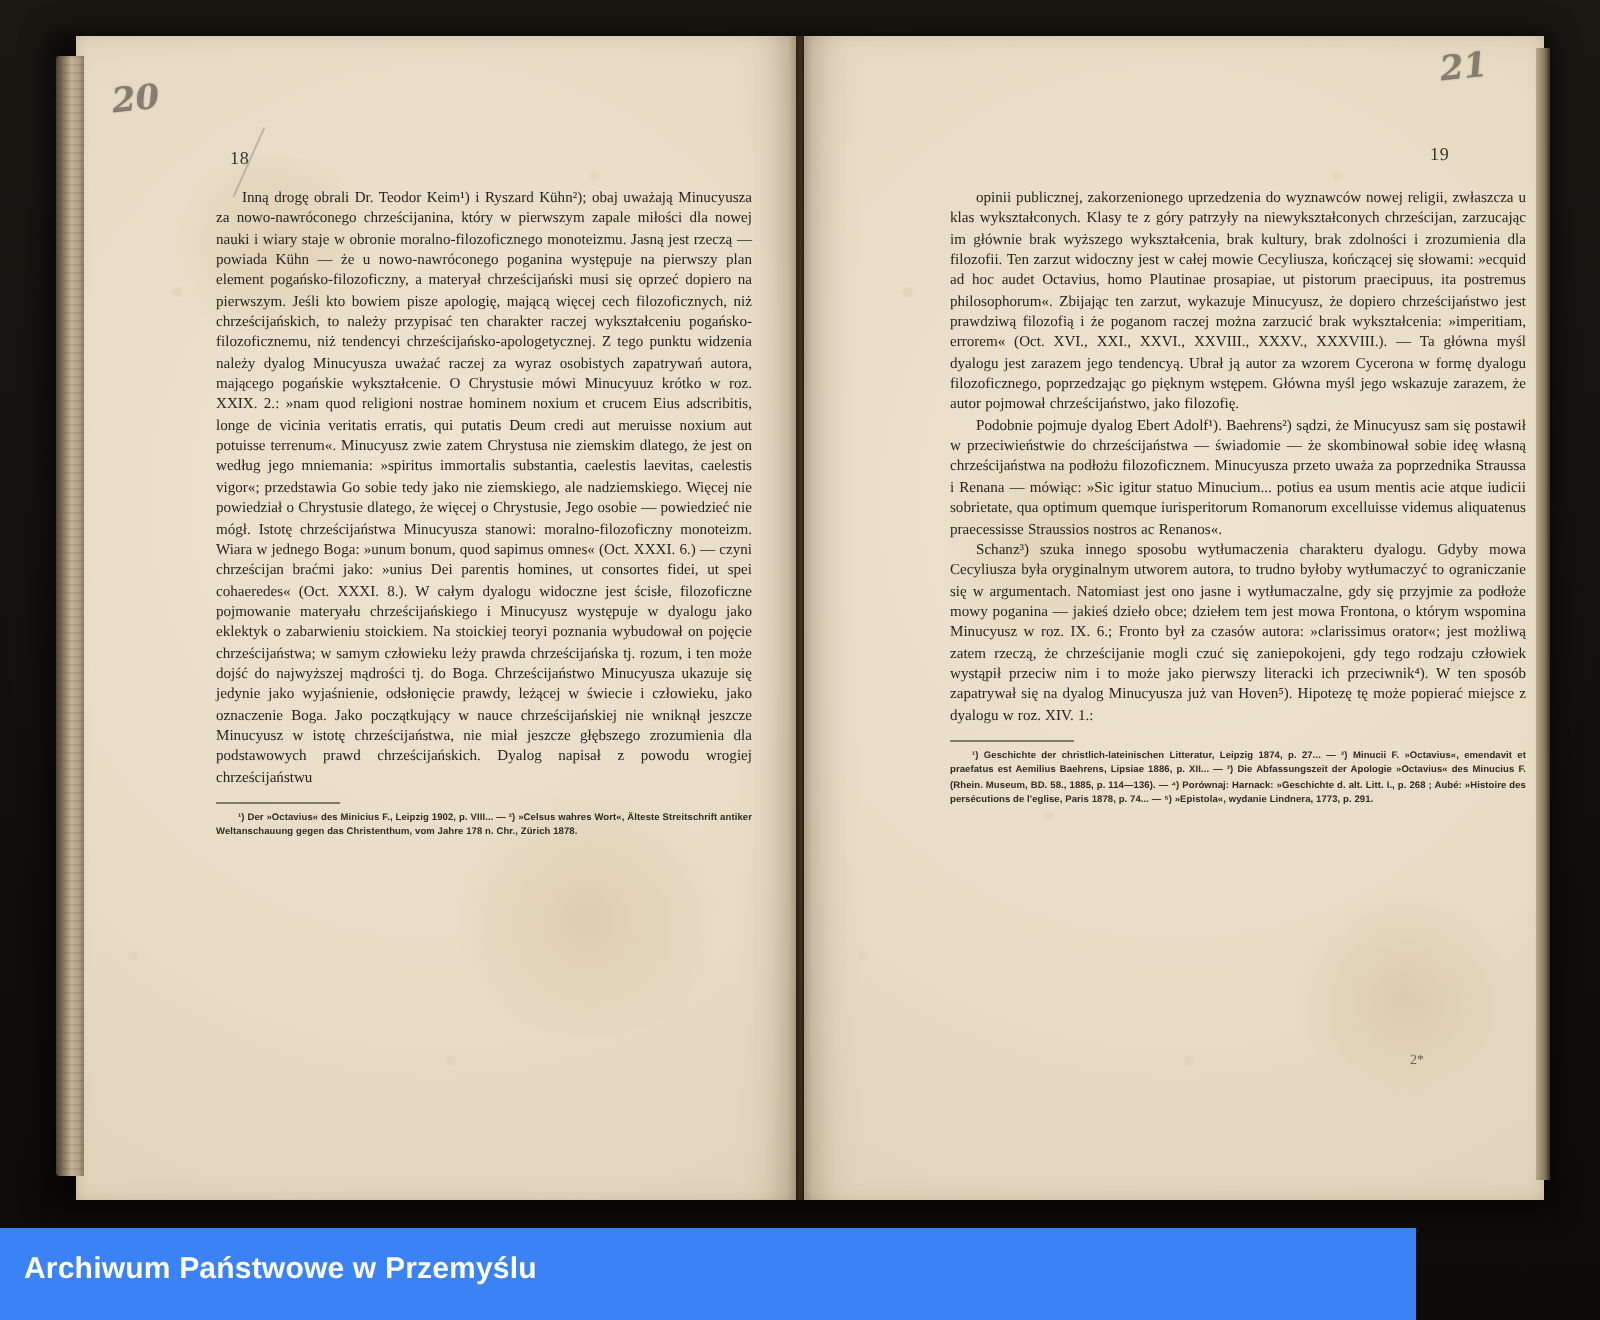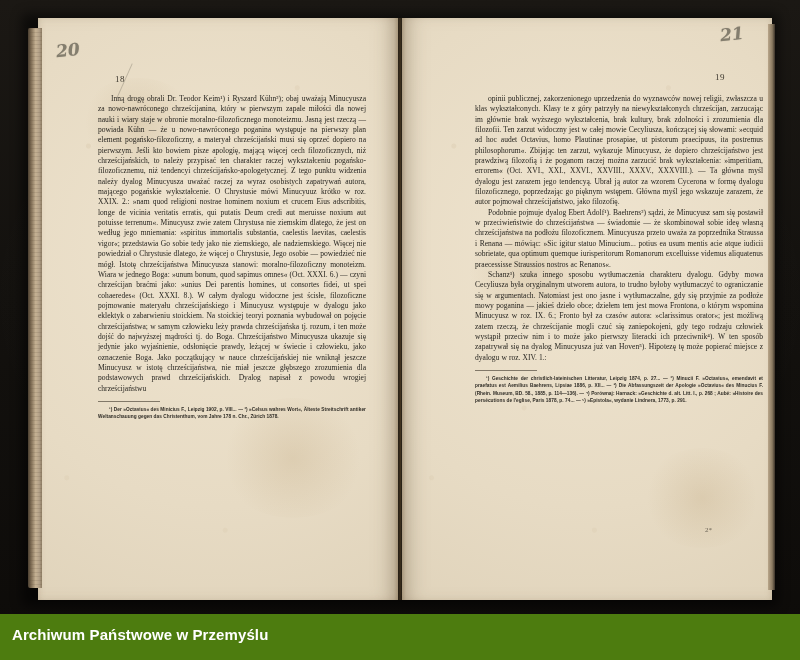--- a/index.html
+++ b/index.html
@@ -128,22 +128,22 @@
     text-shadow:0 0 1px rgba(110,104,90,.5);
   }
 
   
   .pencil-stroke{
     position:absolute;background:#8a8274;opacity:.45;
   }
 
   
   .watermark{
-    position:absolute;left:0;bottom:0;width:800px;height:46px;
-    background:#4d7c0f;
+    position:absolute;left:0;bottom:0;width:708px;height:46px;
+    background:#3b82f6;
   }
   .watermark span{
     position:absolute;left:12px;top:12px;
     font-family:"Liberation Sans", sans-serif;
     font-weight:700;font-size:15px;color:#ffffff;letter-spacing:.1px;
   }
 </style>
 </head>
 <body>
 
@@ -159,21 +159,21 @@
       <div class="grain"></div>
       <div class="stain" style="left:40px;top:60px;width:120px;height:90px;"></div>
       <div class="stain" style="left:180px;top:380px;width:150px;height:120px;"></div>
 
       <div class="pencil" style="left:18px;top:22px;font-size:17px;">20</div>
 
       <div class="pencil-stroke" style="left:86px;top:44px;width:1px;height:38px;transform:rotate(24deg);"></div>
 
       <div class="folio" style="left:77px;top:56px;">18</div>
 
-      <div class="col" style="left:60px;top:76px;width:268px;">
+      <div class="col" style="left:70px;top:76px;width:268px;">
         <div class="body-text">
           <p>Inną drogę obrali Dr. Teodor Keim¹) i Ryszard Kühn²); obaj uważają Minucyusza za nowo-nawróconego chrześcijanina, który w pierwszym zapale miłości dla nowej nauki i wiary staje w obronie moralno-filozoficznego monoteizmu. Jasną jest rzeczą — powiada Kühn — że u nowo-nawróconego poganina występuje na pierwszy plan element pogańsko-filozoficzny, a materyał chrześcijański musi się oprzeć dopiero na pierwszym. Jeśli kto bowiem pisze apologię, mającą więcej cech filozoficznych, niż chrześcijańskich, to należy przypisać ten charakter raczej wykształceniu pogańsko-filozoficznemu, niż tendencyi chrześcijańsko-apologetycznej. Z tego punktu widzenia należy dyalog Minucyusza uważać raczej za wyraz osobistych zapatrywań autora, mającego pogańskie wykształcenie. O Chrystusie mówi Minucyuuz krótko w roz. XXIX. 2.: »nam quod religioni nostrae hominem noxium et crucem Eius adscribitis, longe de vicinia veritatis erratis, qui putatis Deum credi aut meruisse noxium aut potuisse terrenum«. Minucyusz zwie zatem Chrystusa nie ziemskim dlatego, że jest on według jego mniemania: »spiritus immortalis substantia, caelestis laevitas, caelestis vigor«; przedstawia Go sobie tedy jako nie ziemskiego, ale nadziemskiego. Więcej nie powiedział o Chrystusie dlatego, że więcej o Chrystusie, Jego osobie — powiedzieć nie mógł. Istotę chrześcijaństwa Minucyusza stanowi: moralno-filozoficzny monoteizm. Wiara w jednego Boga: »unum bonum, quod sapimus omnes« (Oct. XXXI. 6.) — czyni chrześcijan braćmi jako: »unius Dei parentis homines, ut consortes fidei, ut spei cohaeredes« (Oct. XXXI. 8.). W całym dyalogu widoczne jest ścisłe, filozoficzne pojmowanie materyału chrześcijańskiego i Minucyusz występuje w dyalogu jako eklektyk o zabarwieniu stoickiem. Na stoickiej teoryi poznania wybudował on pojęcie chrześcijaństwa; w samym człowieku leży prawda chrześcijańska tj. rozum, i ten może dojść do najwyższej mądrości tj. do Boga. Chrześcijaństwo Minucyusza ukazuje się jedynie jako wyjaśnienie, odsłonięcie prawdy, leżącej w świecie i człowieku, jako oznaczenie Boga. Jako początkujący w nauce chrześcijańskiej nie wniknął jeszcze Minucyusz w istotę chrześcijaństwa, nie miał jeszcze głębszego zrozumienia dla podstawowych prawd chrześcijańskich. Dyalog napisał z powodu wrogiej chrześcijaństwu</p>
         </div>
         <div class="fn-rule"></div>
         <div class="footnotes">
           <p>¹) Der »Octavius« des Minicius F., Leipzig 1902, p. VIII... — ²) »Celsus wahres Wort«, Älteste Streitschrift antiker Weltanschauung gegen das Christenthum, vom Jahre 178 n. Chr., Zürich 1878.</p>
         </div>
       </div>
     </div>
 

